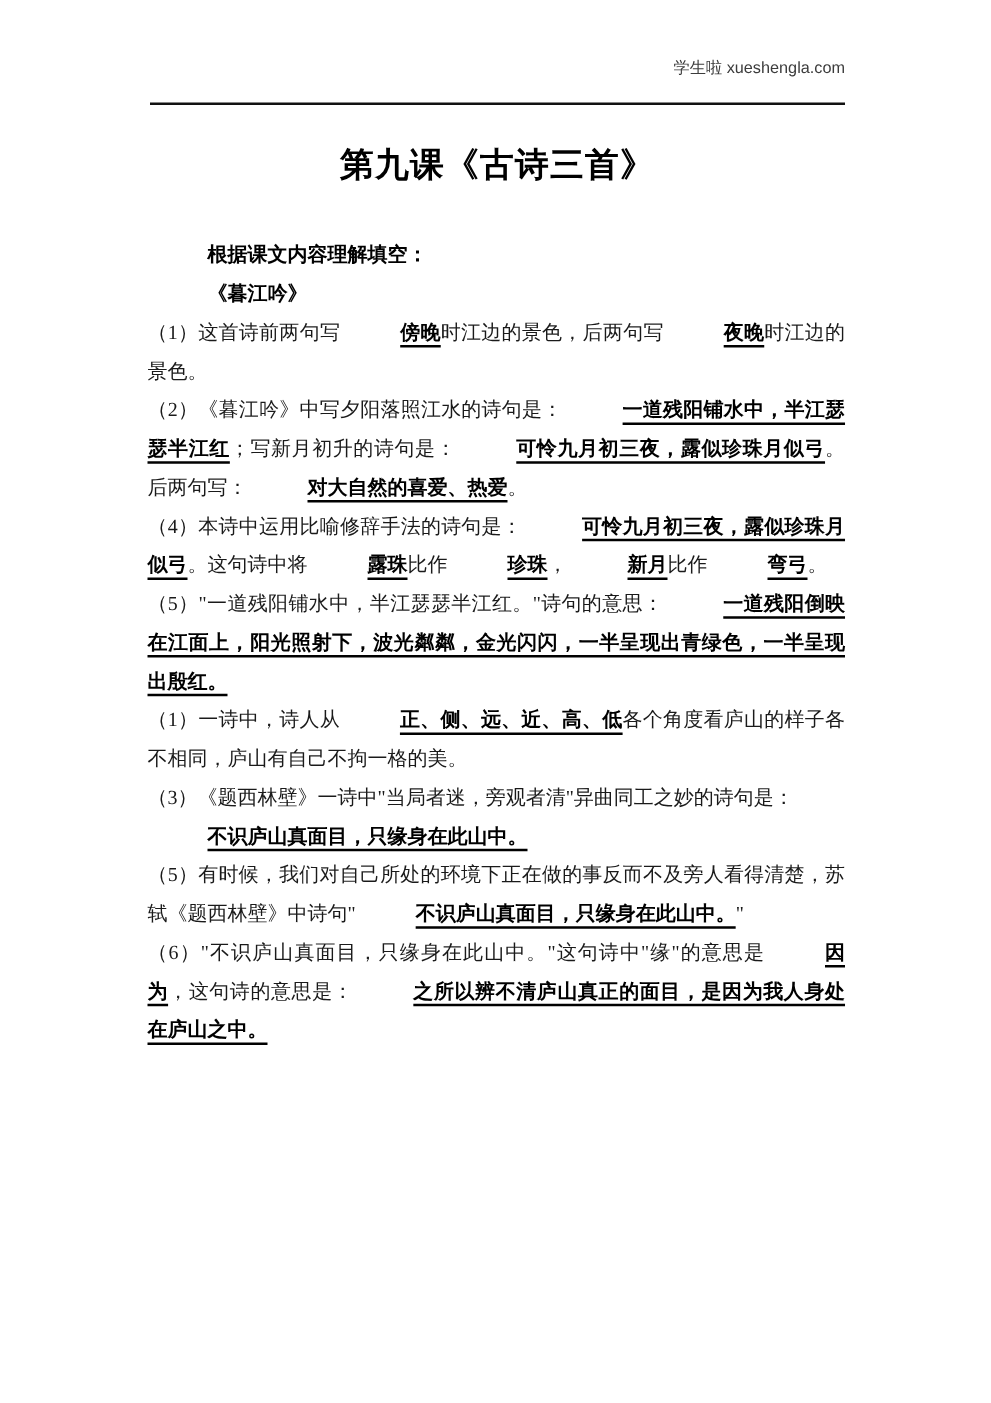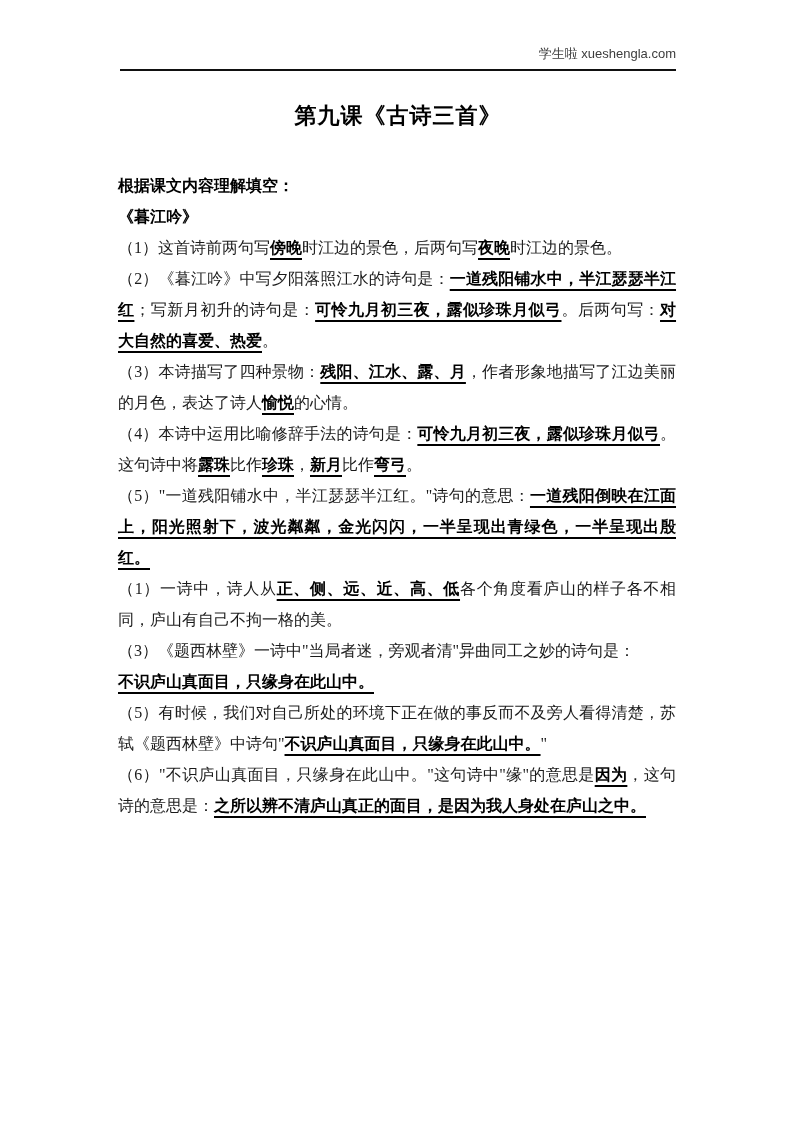--- a/index.html
+++ b/index.html
@@ -14,55 +14,56 @@
     position: relative;
     width: 793px; height: 1122px;
     background: #ffffff;
   }
   .header {
     margin: 44px 117px 0 120px;
     border-bottom: 2px solid #111111;
     text-align: right;
     font-size: 13px;
     line-height: 20px;
-    padding-bottom: 5px;
+    padding-bottom: 18px;
     color: #3c3c3c;
     font-family: "Liberation Sans", "DejaVu Sans", sans-serif;
   }
   .title {
     margin: 43px 117px 0 120px;
     text-align: center;
     font-size: 20px;
     font-weight: 700;
     letter-spacing: 1px;
     color: #000000;
     font-family: "Liberation Sans", "DejaVu Sans", sans-serif;
   }
   .subtitle {
     margin: 30px 117px 0 120px;
     text-align: center;
-    font-size: 22px;
+    font-size: 27px;
     font-weight: 700;
     letter-spacing: 1px;
     color: #000000;
     font-family: "Liberation Sans", "DejaVu Sans", sans-serif;
   }
   .content {
     margin: 39px 117px 0 118px;
     font-size: 16px;
     line-height: 31px;
     text-align: justify;
     text-justify: inter-ideograph;
     color: #1a1a1a;
   }
   .content p.para { margin: 0; }
   .b {
     font-weight: 700;
     color: #000000;
     font-family: "Liberation Sans", "DejaVu Sans", sans-serif;
+    margin-left: 48px;
   }
   .u {
     text-decoration: underline;
     text-underline-offset: 5px;
     text-decoration-thickness: 1.5px;
   }
 </style>
 </head>
 <body>
 
@@ -72,21 +73,20 @@
   </div>
 
 
   <h2 class="subtitle">第九课《古诗三首》</h2>
 
   <div class="content">
       <p class="para"><span class="b">根据课文内容理解填空：</span></p>
       <p class="para"><span class="b">《暮江吟》</span></p>
       <p class="para"><span>（1）这首诗前两句写</span><span class="b u">傍晚</span><span>时江边的景色，后两句写</span><span class="b u">夜晚</span><span>时江边的景色。</span></p>
       <p class="para"><span>（2）《暮江吟》中写夕阳落照江水的诗句是：</span><span class="b u">一道残阳铺水中，半江瑟瑟半江红</span><span>；写新月初升的诗句是：</span><span class="b u">可怜九月初三夜，露似珍珠月似弓</span><span>。后两句写：</span><span class="b u">对大自然的喜爱、热爱</span><span>。</span></p>
-      <p class="para"><span>（3）本诗描写了四种景物：</span><span class="b u">残阳、江水、露、月</span><span>，作者形象地描写了江边美丽的月色，表达了诗人</span><span class="b u">愉悦</span><span>的心情。</span></p>
       <p class="para"><span>（4）本诗中运用比喻修辞手法的诗句是：</span><span class="b u">可怜九月初三夜，露似珍珠月似弓</span><span>。这句诗中将</span><span class="b u">露珠</span><span>比作</span><span class="b u">珍珠</span><span>，</span><span class="b u">新月</span><span>比作</span><span class="b u">弯弓</span><span>。</span></p>
       <p class="para"><span>（5）"一道残阳铺水中，半江瑟瑟半江红。"诗句的意思：</span><span class="b u">一道残阳倒映在江面上，阳光照射下，波光粼粼，金光闪闪，一半呈现出青绿色，一半呈现出殷红。</span></p>
       <p class="para"><span>（1）一诗中，诗人从</span><span class="b u">正、侧、远、近、高、低</span><span>各个角度看庐山的样子各不相同，庐山有自己不拘一格的美。</span></p>
       <p class="para"><span>（3）《题西林壁》一诗中"当局者迷，旁观者清"异曲同工之妙的诗句是：</span><br><span class="b u">不识庐山真面目，只缘身在此山中。</span></p>
       <p class="para"><span>（5）有时候，我们对自己所处的环境下正在做的事反而不及旁人看得清楚，苏轼《题西林壁》中诗句"</span><span class="b u">不识庐山真面目，只缘身在此山中。</span><span>"</span></p>
       <p class="para"><span>（6）"不识庐山真面目，只缘身在此山中。"这句诗中"缘"的意思是</span><span class="b u">因为</span><span>，这句诗的意思是：</span><span class="b u">之所以辨不清庐山真正的面目，是因为我人身处在庐山之中。</span></p>
     </div>
 </div>
 
 </body></html>

